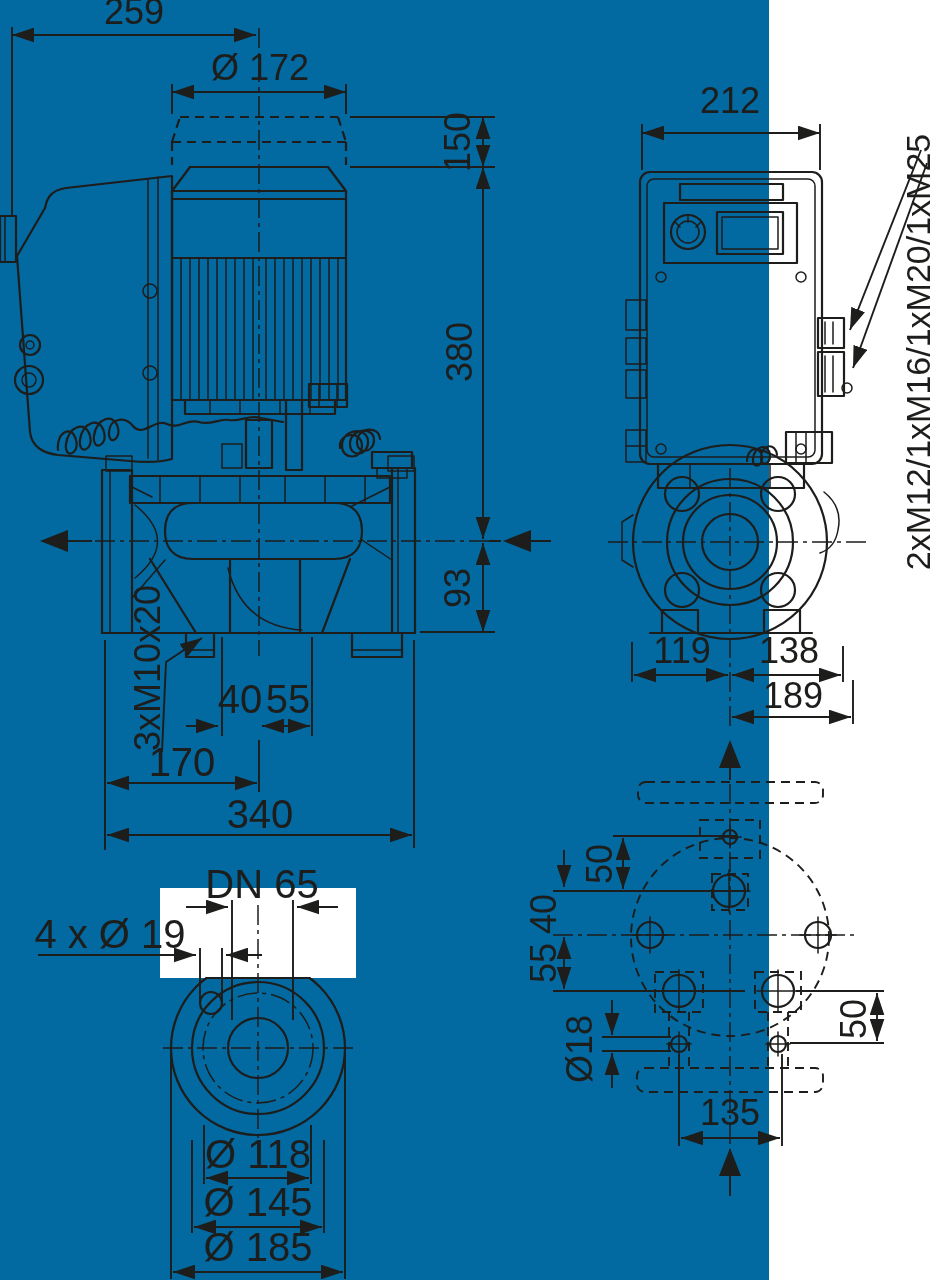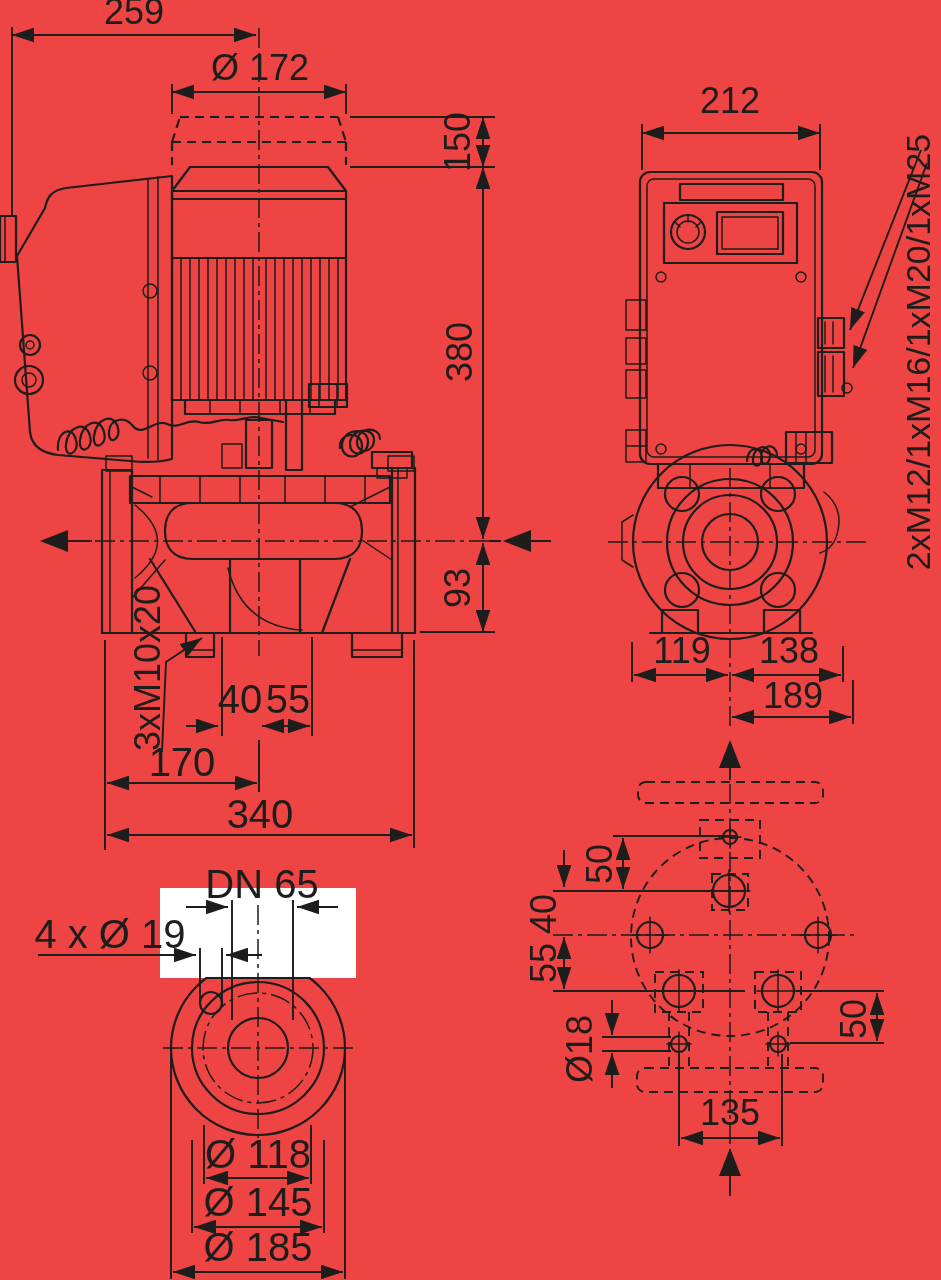--- a/index.html
+++ b/index.html
@@ -1,16 +1,16 @@
 <!DOCTYPE html>
 <html><head>
 <meta charset="utf-8">
 <style>
   html,body{margin:0;padding:0;background:#ffffff;}
-  .page{width:941px;height:1280px;background:#ef4444;position:relative;font-family:"Liberation Sans",sans-serif;}
+  .page{width:769px;height:1280px;background:#0369a1;position:relative;font-family:"Liberation Sans",sans-serif;}
   svg{display:block;}
   .s{fill:none;stroke:#1d1d1b;stroke-width:2.2;stroke-linecap:round;stroke-linejoin:round;}
   .t{fill:none;stroke:#1d1d1b;stroke-width:1.5;stroke-linecap:round;stroke-linejoin:round;}
   .d{fill:none;stroke:#1d1d1b;stroke-width:1.9;}
   .cl{fill:none;stroke:#1d1d1b;stroke-width:1.5;stroke-dasharray:20 5 4 5;}
   .dash{fill:none;stroke:#1d1d1b;stroke-width:1.9;stroke-dasharray:9 6;}
   .dash2{fill:none;stroke:#1d1d1b;stroke-width:2.2;stroke-dasharray:9 6;}
   .fill{fill:#1d1d1b;stroke:none;}
   .txt{fill:#1d1d1b;stroke:none;font-family:"Liberation Sans",sans-serif;}
   .f36{font-size:36px;}

